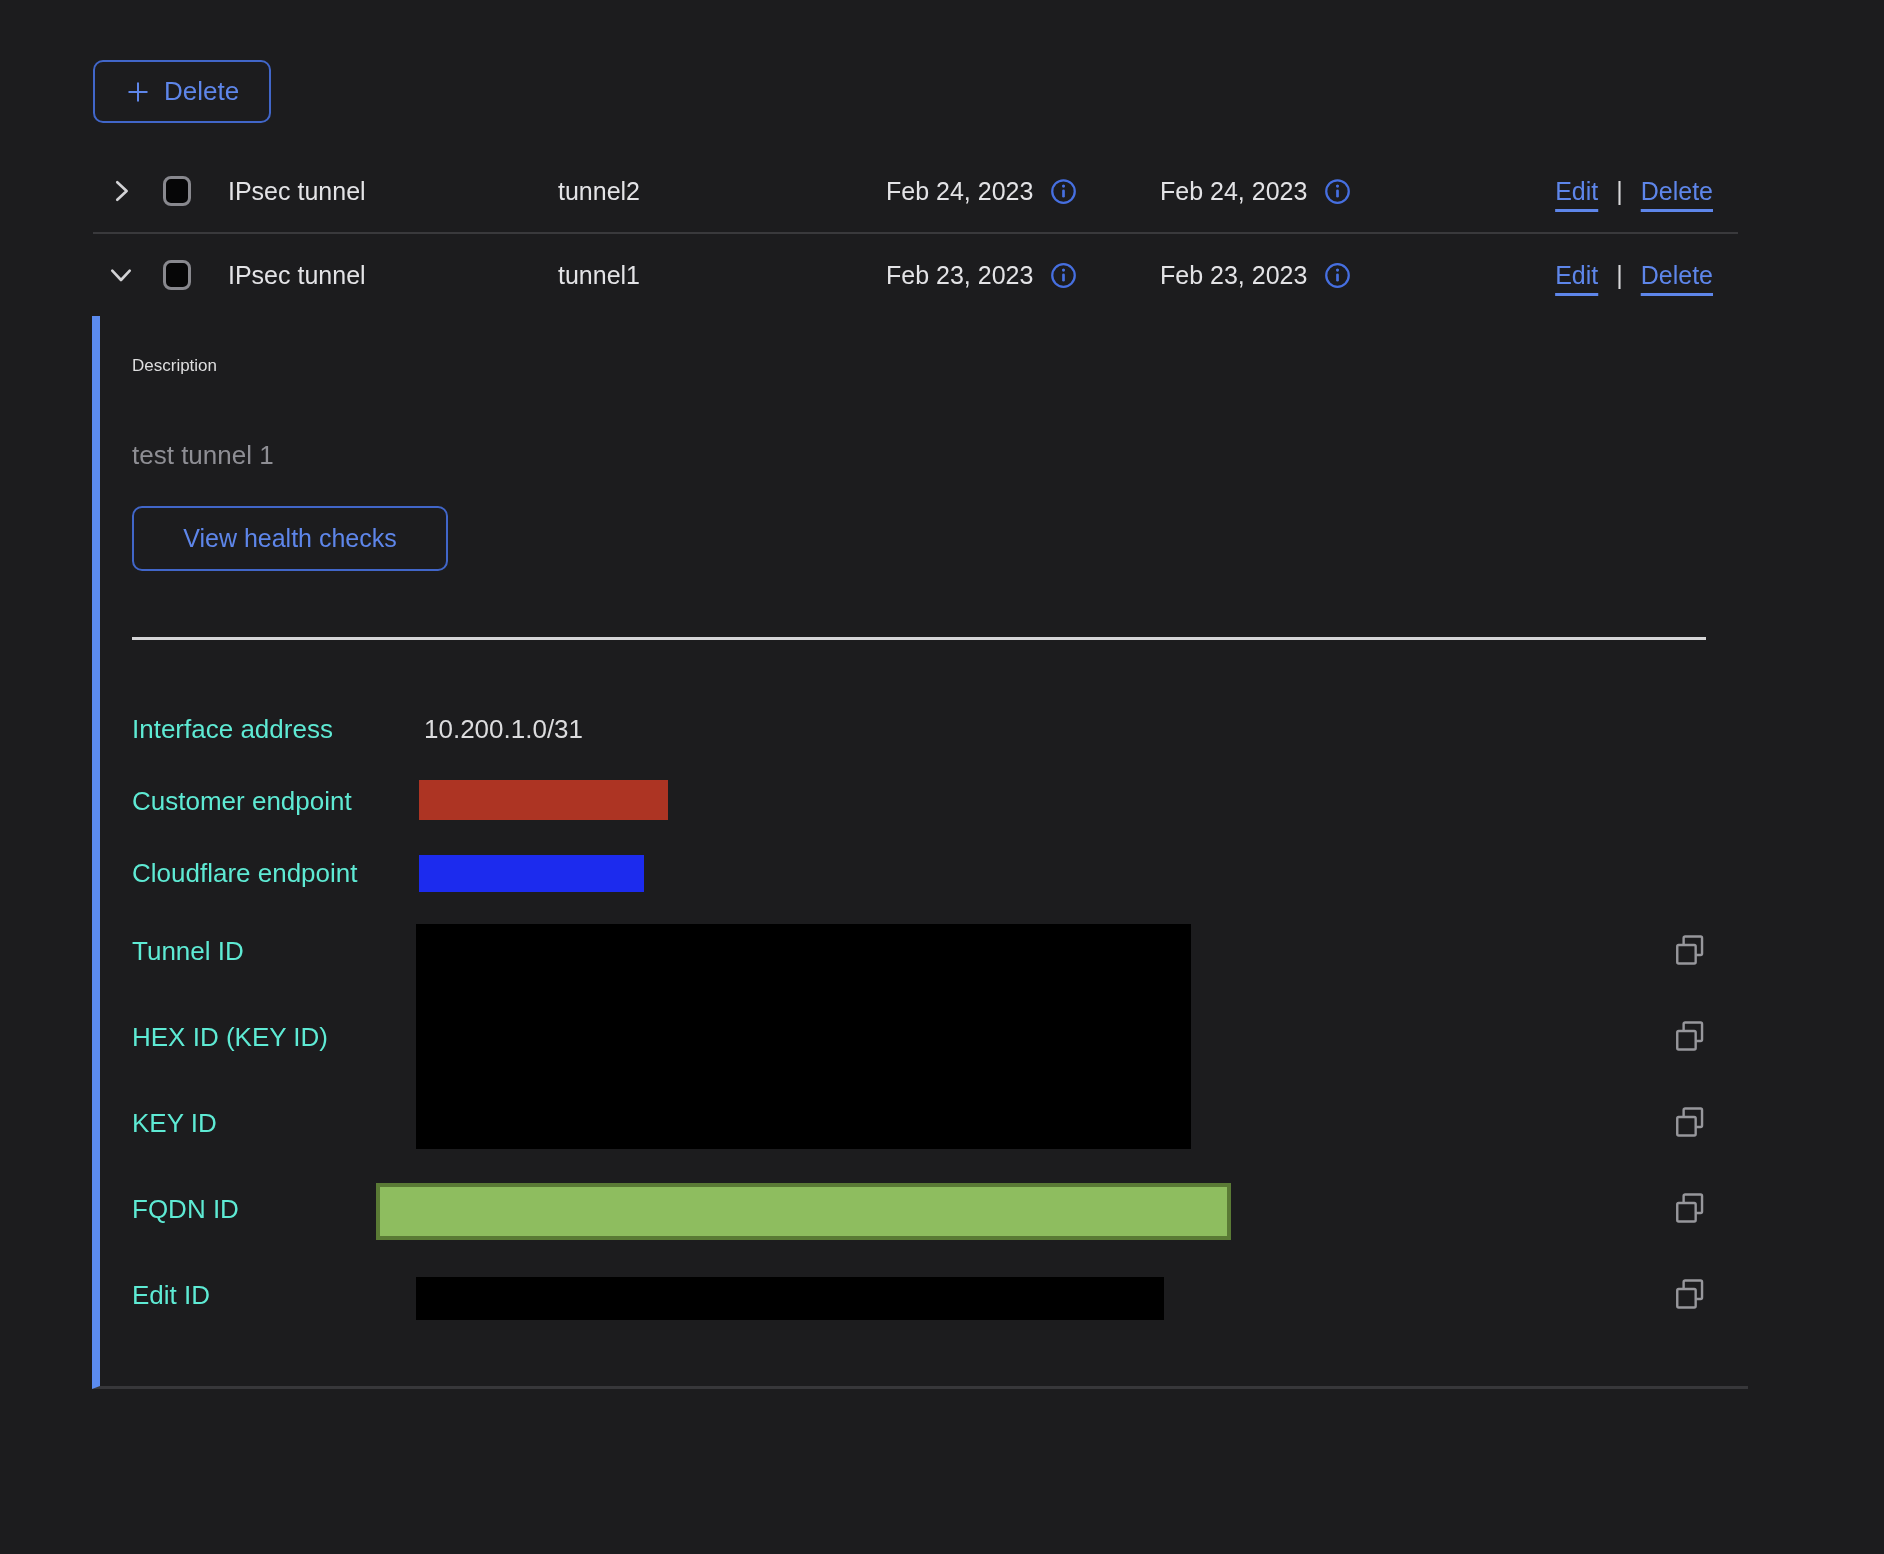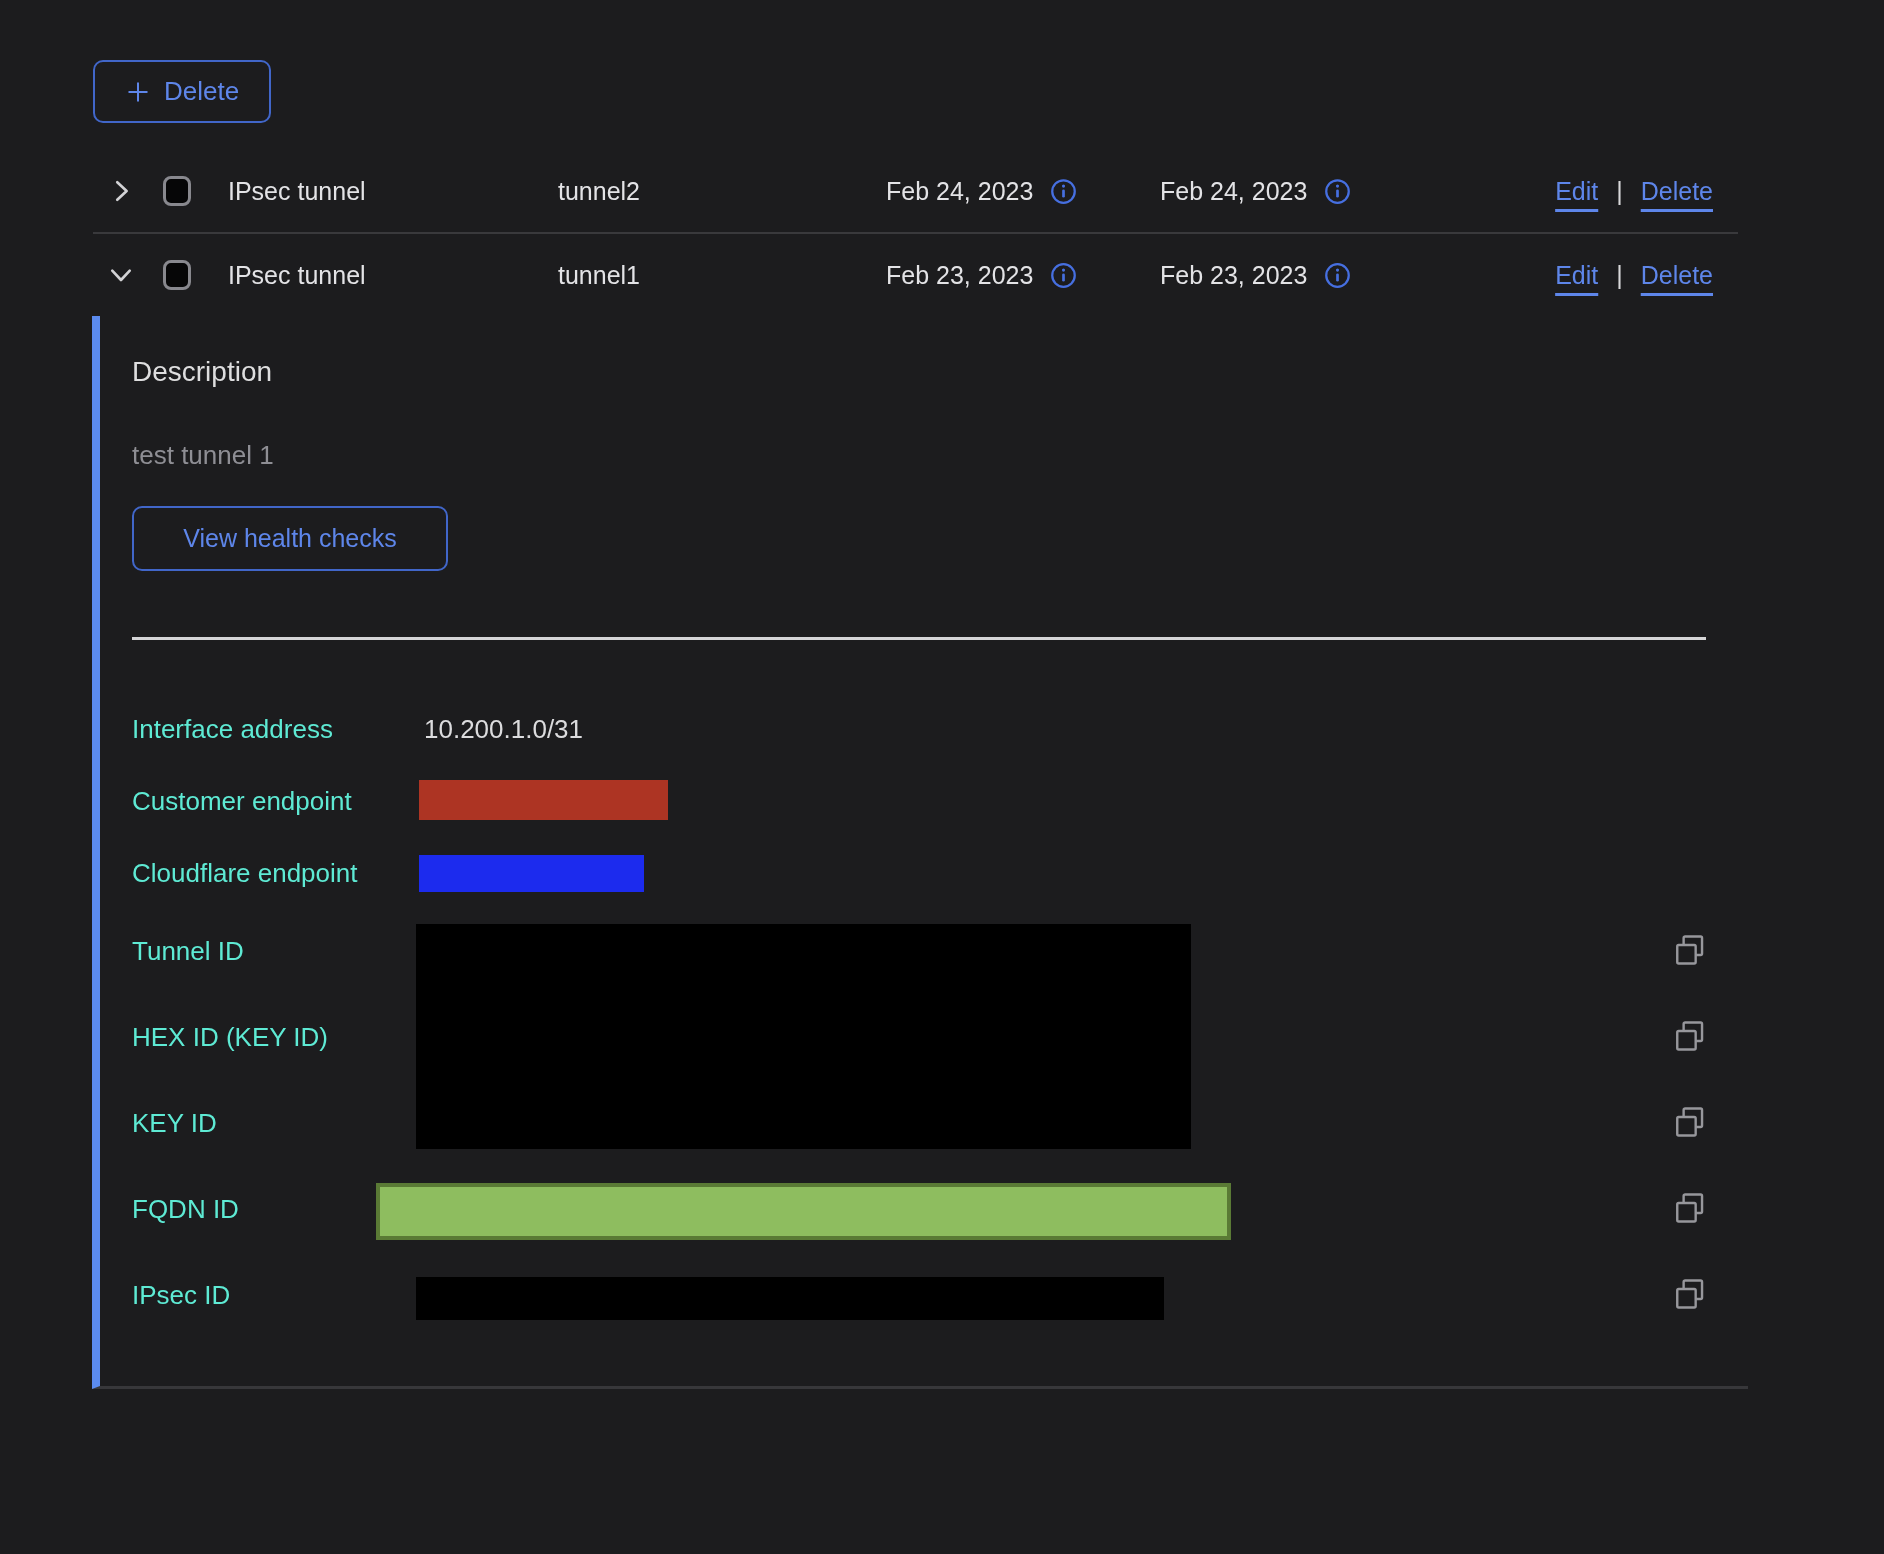--- a/index.html
+++ b/index.html
@@ -86,21 +86,21 @@
     position: relative;
     margin-left: 92px;
     width: 1656px;
     height: 1073px;
     border-left: 8px solid #5b8bef;
     border-bottom: 3px solid #37373a;
     box-sizing: border-box;
   }
   .desc-heading {
     position: absolute; left: 32px; top: 40px;
-    font-size: 28px; color: #dededf;
+    font-size: 17px; color: #dededf;
   }
   .desc-text {
     position: absolute; left: 32px; top: 124px;
     font-size: 26px; color: #8e8e94;
   }
   .health-btn {
     position: absolute; left: 32px; top: 190px;
     width: 316px; height: 65px;
     display: flex; align-items: center; justify-content: center;
     background: transparent;
@@ -255,21 +255,21 @@
 
     <div class="field-label" style="top:398px;">Interface address</div>
     <div class="field-value" style="top:398px;">10.200.1.0/31</div>
 
     <div class="field-label" style="top:470px;">Customer endpoint</div>
     <div class="field-label" style="top:542px;">Cloudflare endpoint</div>
     <div class="field-label" style="top:620px;">Tunnel ID</div>
     <div class="field-label" style="top:706px;">HEX ID (KEY ID)</div>
     <div class="field-label" style="top:792px;">KEY ID</div>
     <div class="field-label" style="top:878px;">FQDN ID</div>
-    <div class="field-label" style="top:964px;">IPsec ID</div>
+    <div class="field-label" style="top:964px;">Edit ID</div>
 
     <div class="redaction red-redaction"></div>
     <div class="redaction blue-redaction"></div>
     <div class="redaction black-redaction-large"></div>
     <div class="redaction green-redaction"></div>
     <div class="redaction black-redaction-small"></div>
 
     <button class="copy-btn copy-tunnel">
       <span style="display:inline-flex;">
         <svg width="34" height="34" viewBox="0 0 24 24">

